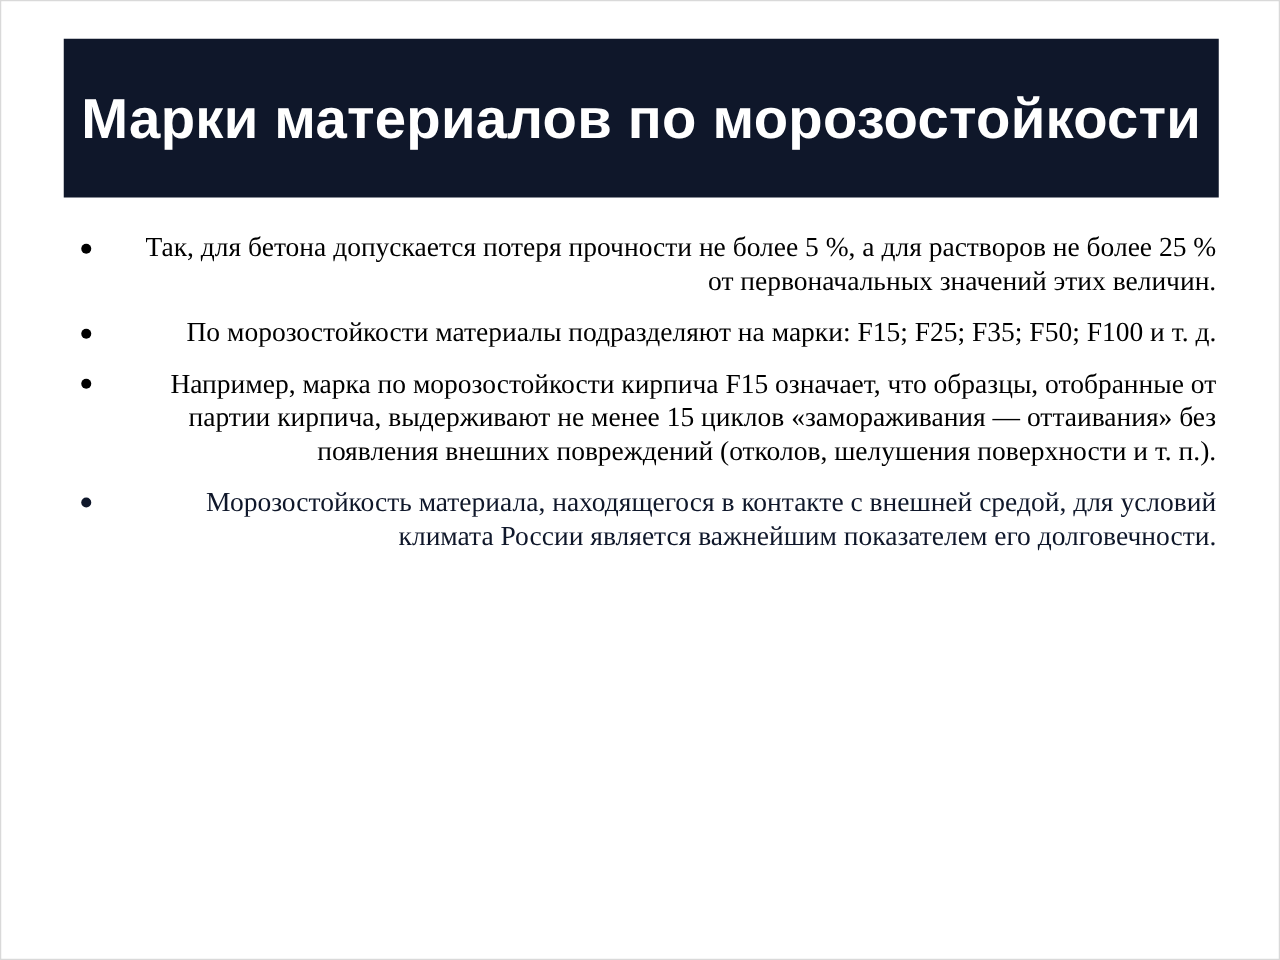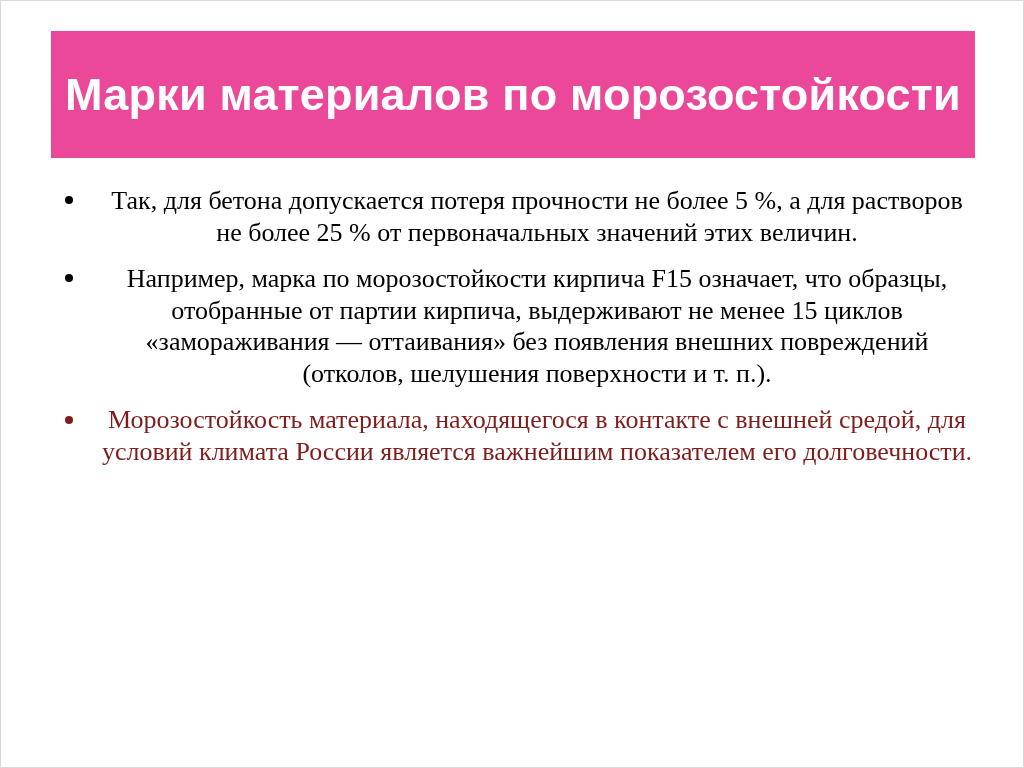--- a/index.html
+++ b/index.html
@@ -24,21 +24,21 @@
     border: 1px solid #d9d9d9;
   }
 
   
   .title-banner {
     position: absolute;
     left: 50px;
     top: 30px;
     width: 924px;
     height: 127px;
-    background: #ec4899;
+    background: #0f172a;
     display: flex;
     align-items: center;
     justify-content: center;
     text-align: center;
   }
   .title-text {
     font-family: "Liberation Sans", "DejaVu Sans", sans-serif;
     font-weight: bold;
     font-size: 45px;
     line-height: 1.18;
@@ -53,24 +53,24 @@
     position: absolute;
     left: 52px;
     top: 184px;
     width: 920px;
   }
 
   .bullet-item {
     position: relative;
     padding-left: 48px;
     margin-bottom: 14px;
-    font-size: 26px;
+    font-size: 22px;
     line-height: 1.225;
     color: #000000;
-    text-align: center;
+    text-align: right;
   }
   .bullet-item:last-child {
     margin-bottom: 0;
   }
 
   .bullet-dot {
     position: absolute;
     left: 12px;
     top: 0.44em;
     width: 8px;
@@ -81,39 +81,43 @@
 
   .bullet-text {
     display: block;
   }
 
   .em-italic {
   }
 
   
   .bullet-item.accent {
-    color: #7f1d1d;
+    color: #0f172a;
   }
 </style>
 </head>
 <body>
 
 <div class="slide">
 
   <div class="title-banner">
     <div class="title-text">Марки материалов по морозостойкости</div>
   </div>
 
   <div class="body">
 
     <div class="bullet-item">
       <span class="bullet-dot"></span>
       <span class="bullet-text">Так, для бетона допускается потеря прочности не более 5 %, а для растворов не более 25 % от первоначальных значений этих величин.</span>
     </div>
 
+    <div class="bullet-item">
+      <span class="bullet-dot"></span>
+      <span class="bullet-text">По морозостойкости материалы подразделяют на марки: F15; F25; F35; F50; F100 и т. д.</span>
+    </div>
 
     <div class="bullet-item">
       <span class="bullet-dot"></span>
       <span class="bullet-text"><span class="em-italic">Например</span><span>, марка по морозостойкости кирпича F15 означает, что образцы, отобранные от партии кирпича, выдерживают не менее 15 циклов «замораживания — оттаивания» без появления внешних повреждений (отколов, шелушения поверхности и т. п.).</span></span>
     </div>
 
     <div class="bullet-item accent">
       <span class="bullet-dot"></span>
       <span class="bullet-text">Морозостойкость материала, находящегося в контакте с внешней средой, для условий климата России является важнейшим показателем его долговечности.</span>
     </div>

